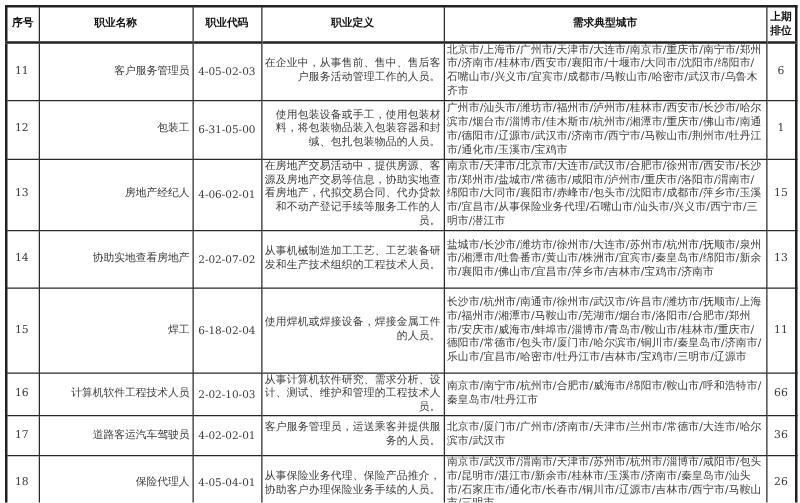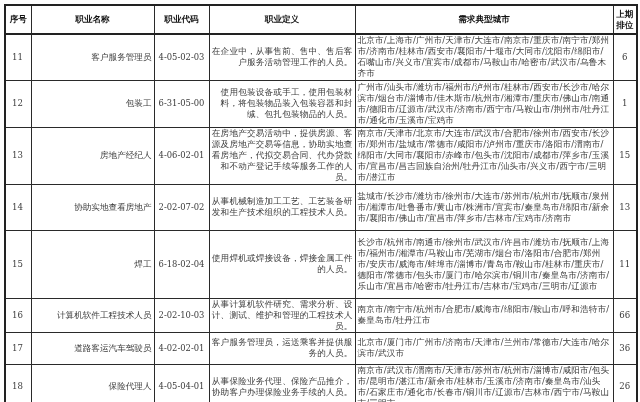--- a/index.html
+++ b/index.html
@@ -82,21 +82,21 @@
           <td class="code">6-31-05-00</td>
           <td class="def">使用包装设备或手工，使用包装材料，将包装物品装入包装容器和封缄、包扎包装物品的人员。</td>
           <td class="cities">广州市/汕头市/潍坊市/福州市/泸州市/桂林市/西安市/长沙市/哈尔滨市/烟台市/淄博市/佳木斯市/杭州市/湘潭市/重庆市/佛山市/南通市/德阳市/辽源市/武汉市/济南市/西宁市/马鞍山市/荆州市/牡丹江市/通化市/玉溪市/宝鸡市</td>
           <td class="rank">1</td>
         </tr>
         <tr style="height: 57px;">
           <td class="seq">13</td>
           <td class="name">房地产经纪人</td>
           <td class="code">4-06-02-01</td>
           <td class="def">在房地产交易活动中，提供房源、客源及房地产交易等信息，协助实地查看房地产，代拟交易合同、代办贷款和不动产登记手续等服务工作的人员。</td>
-          <td class="cities">南京市/天津市/北京市/大连市/武汉市/合肥市/徐州市/西安市/长沙市/郑州市/盐城市/常德市/咸阳市/泸州市/重庆市/洛阳市/渭南市/绵阳市/大同市/襄阳市/赤峰市/包头市/沈阳市/成都市/萍乡市/玉溪市/宜昌市/昌吉回族自治州/牡丹江市/汕头市/兴义市/西宁市/三明市/潜江市</td>
+          <td class="cities">南京市/天津市/北京市/大连市/武汉市/合肥市/徐州市/西安市/长沙市/郑州市/盐城市/常德市/咸阳市/泸州市/重庆市/洛阳市/渭南市/绵阳市/大同市/襄阳市/赤峰市/包头市/沈阳市/成都市/萍乡市/玉溪市/宜昌市/从事保险业务代理/石嘴山市/汕头市/兴义市/西宁市/三明市/潜江市</td>
           <td class="rank">15</td>
         </tr>
         <tr style="height: 46px;">
           <td class="seq">14</td>
           <td class="name">协助实地查看房地产</td>
           <td class="code">2-02-07-02</td>
           <td class="def">从事机械制造加工工艺、工艺装备研发和生产技术组织的工程技术人员。</td>
           <td class="cities">盐城市/长沙市/潍坊市/徐州市/大连市/苏州市/杭州市/抚顺市/泉州市/湘潭市/吐鲁番市/黄山市/株洲市/宜宾市/秦皇岛市/绵阳市/新余市/襄阳市/佛山市/宜昌市/萍乡市/吉林市/宝鸡市/济南市</td>
           <td class="rank">13</td>
         </tr>

